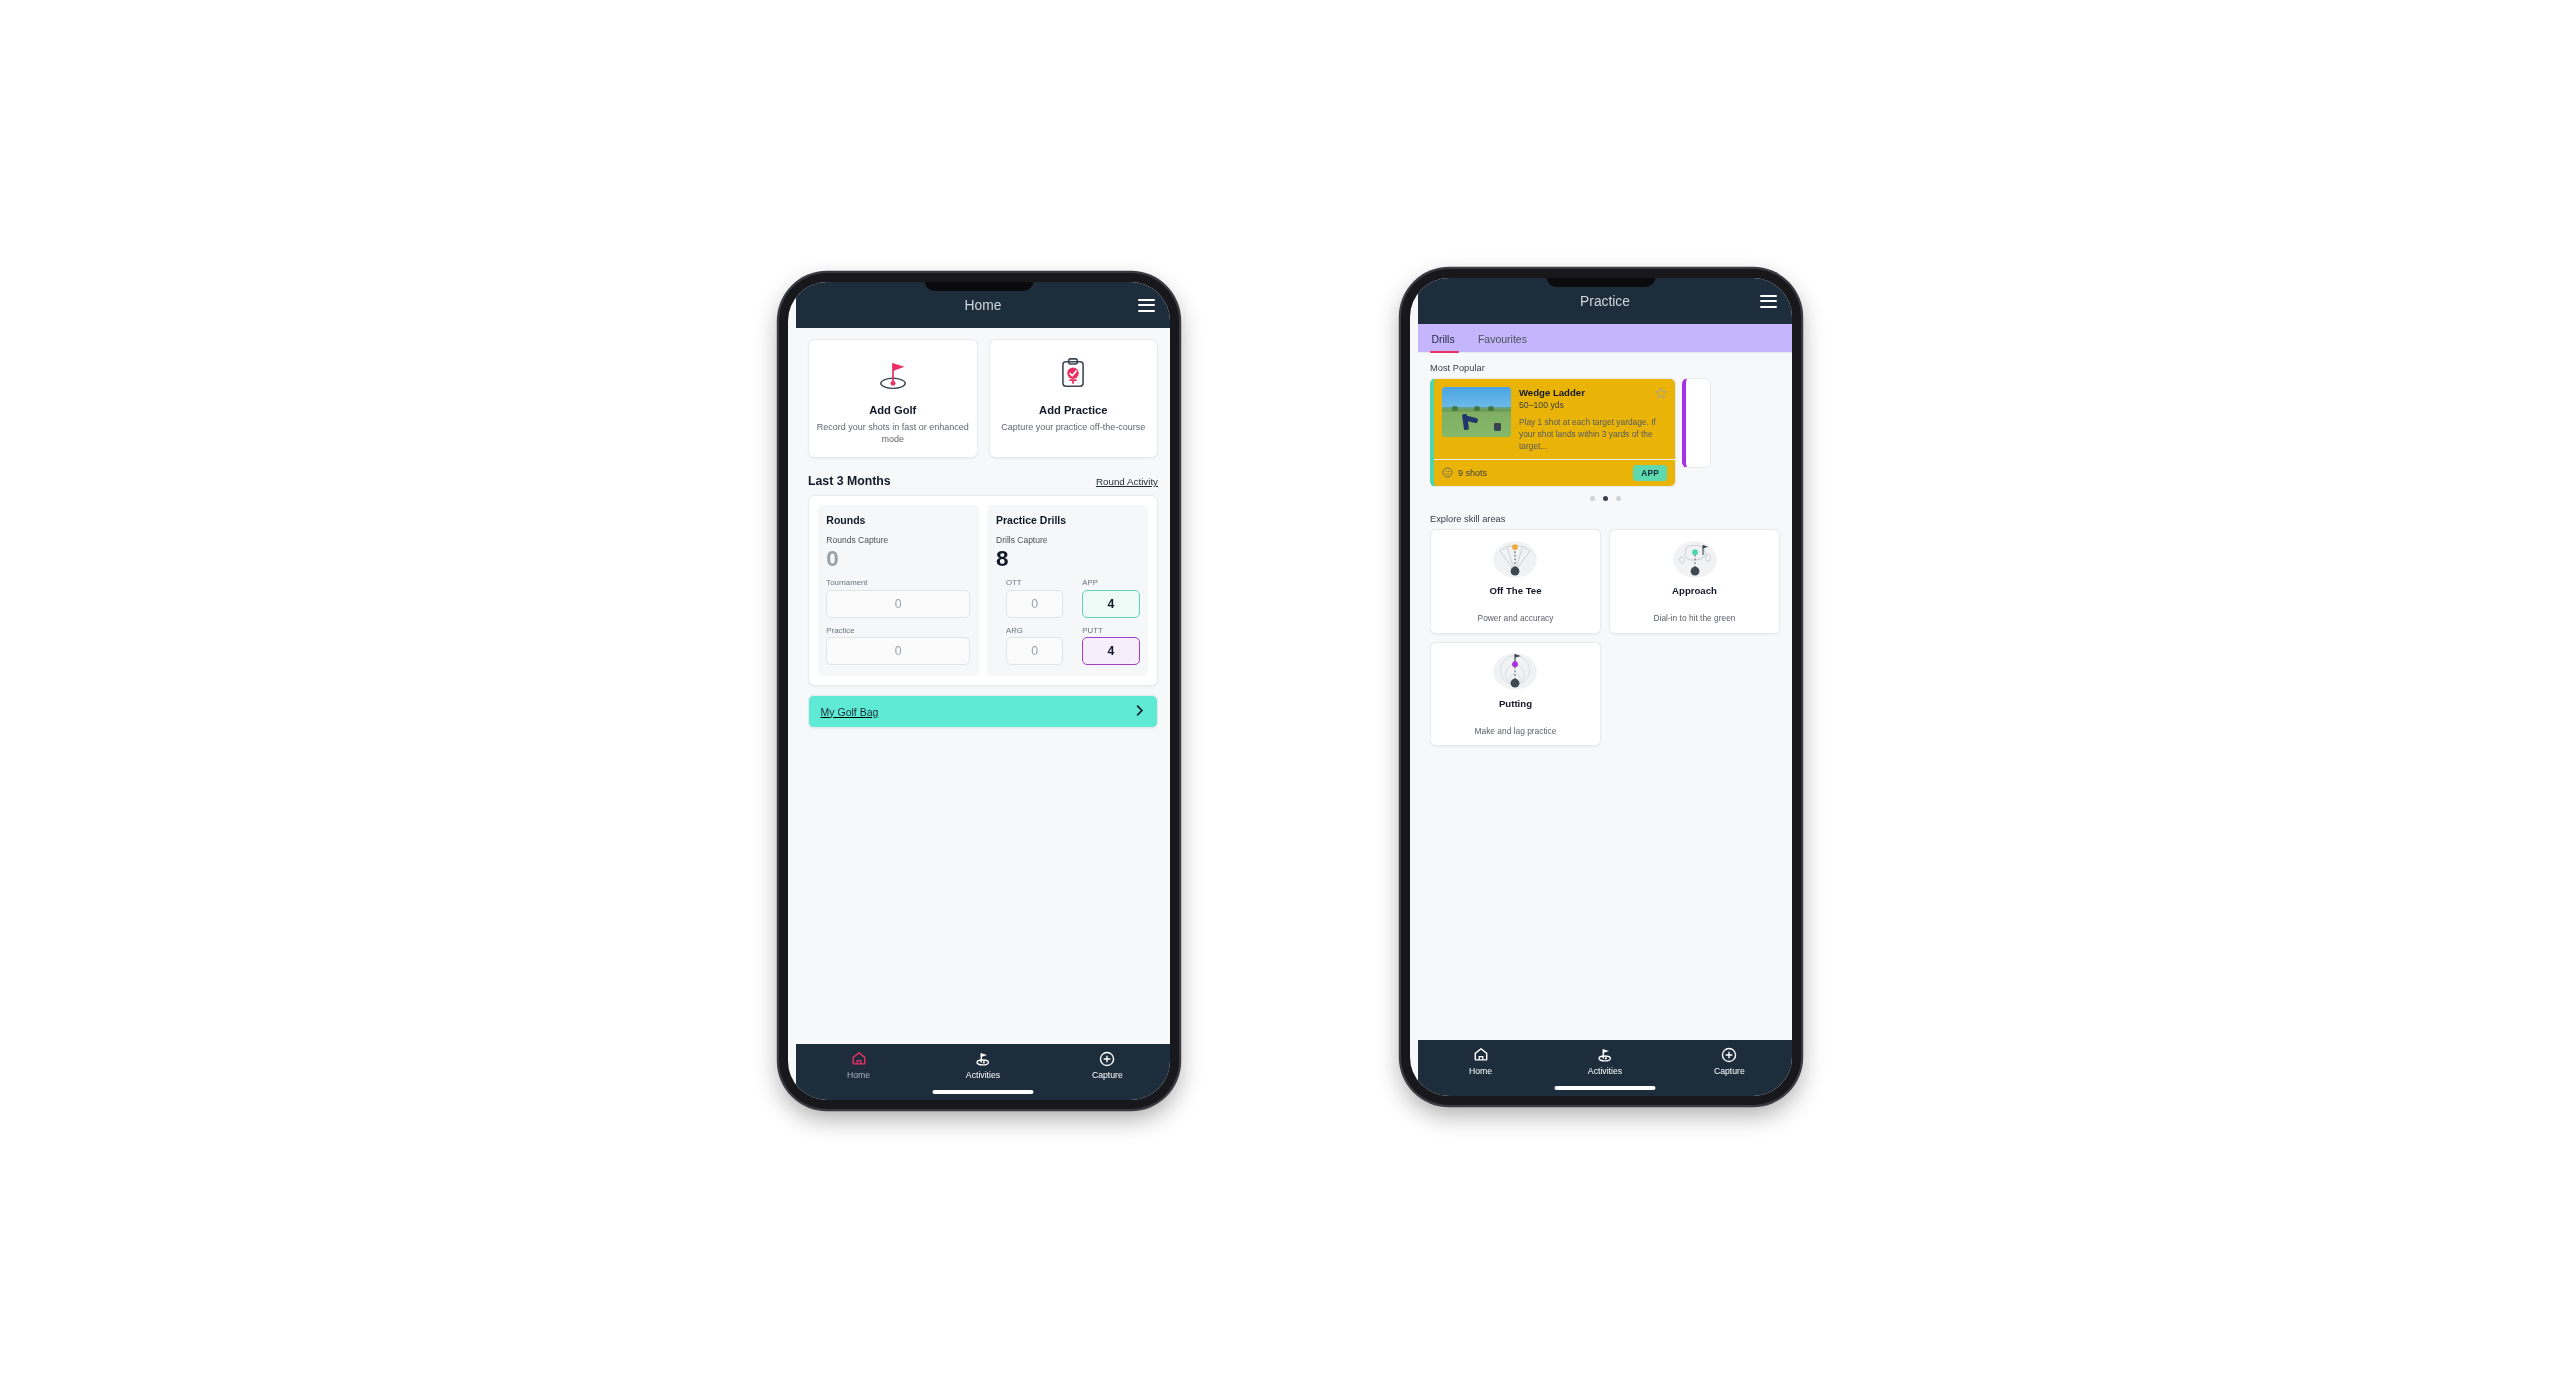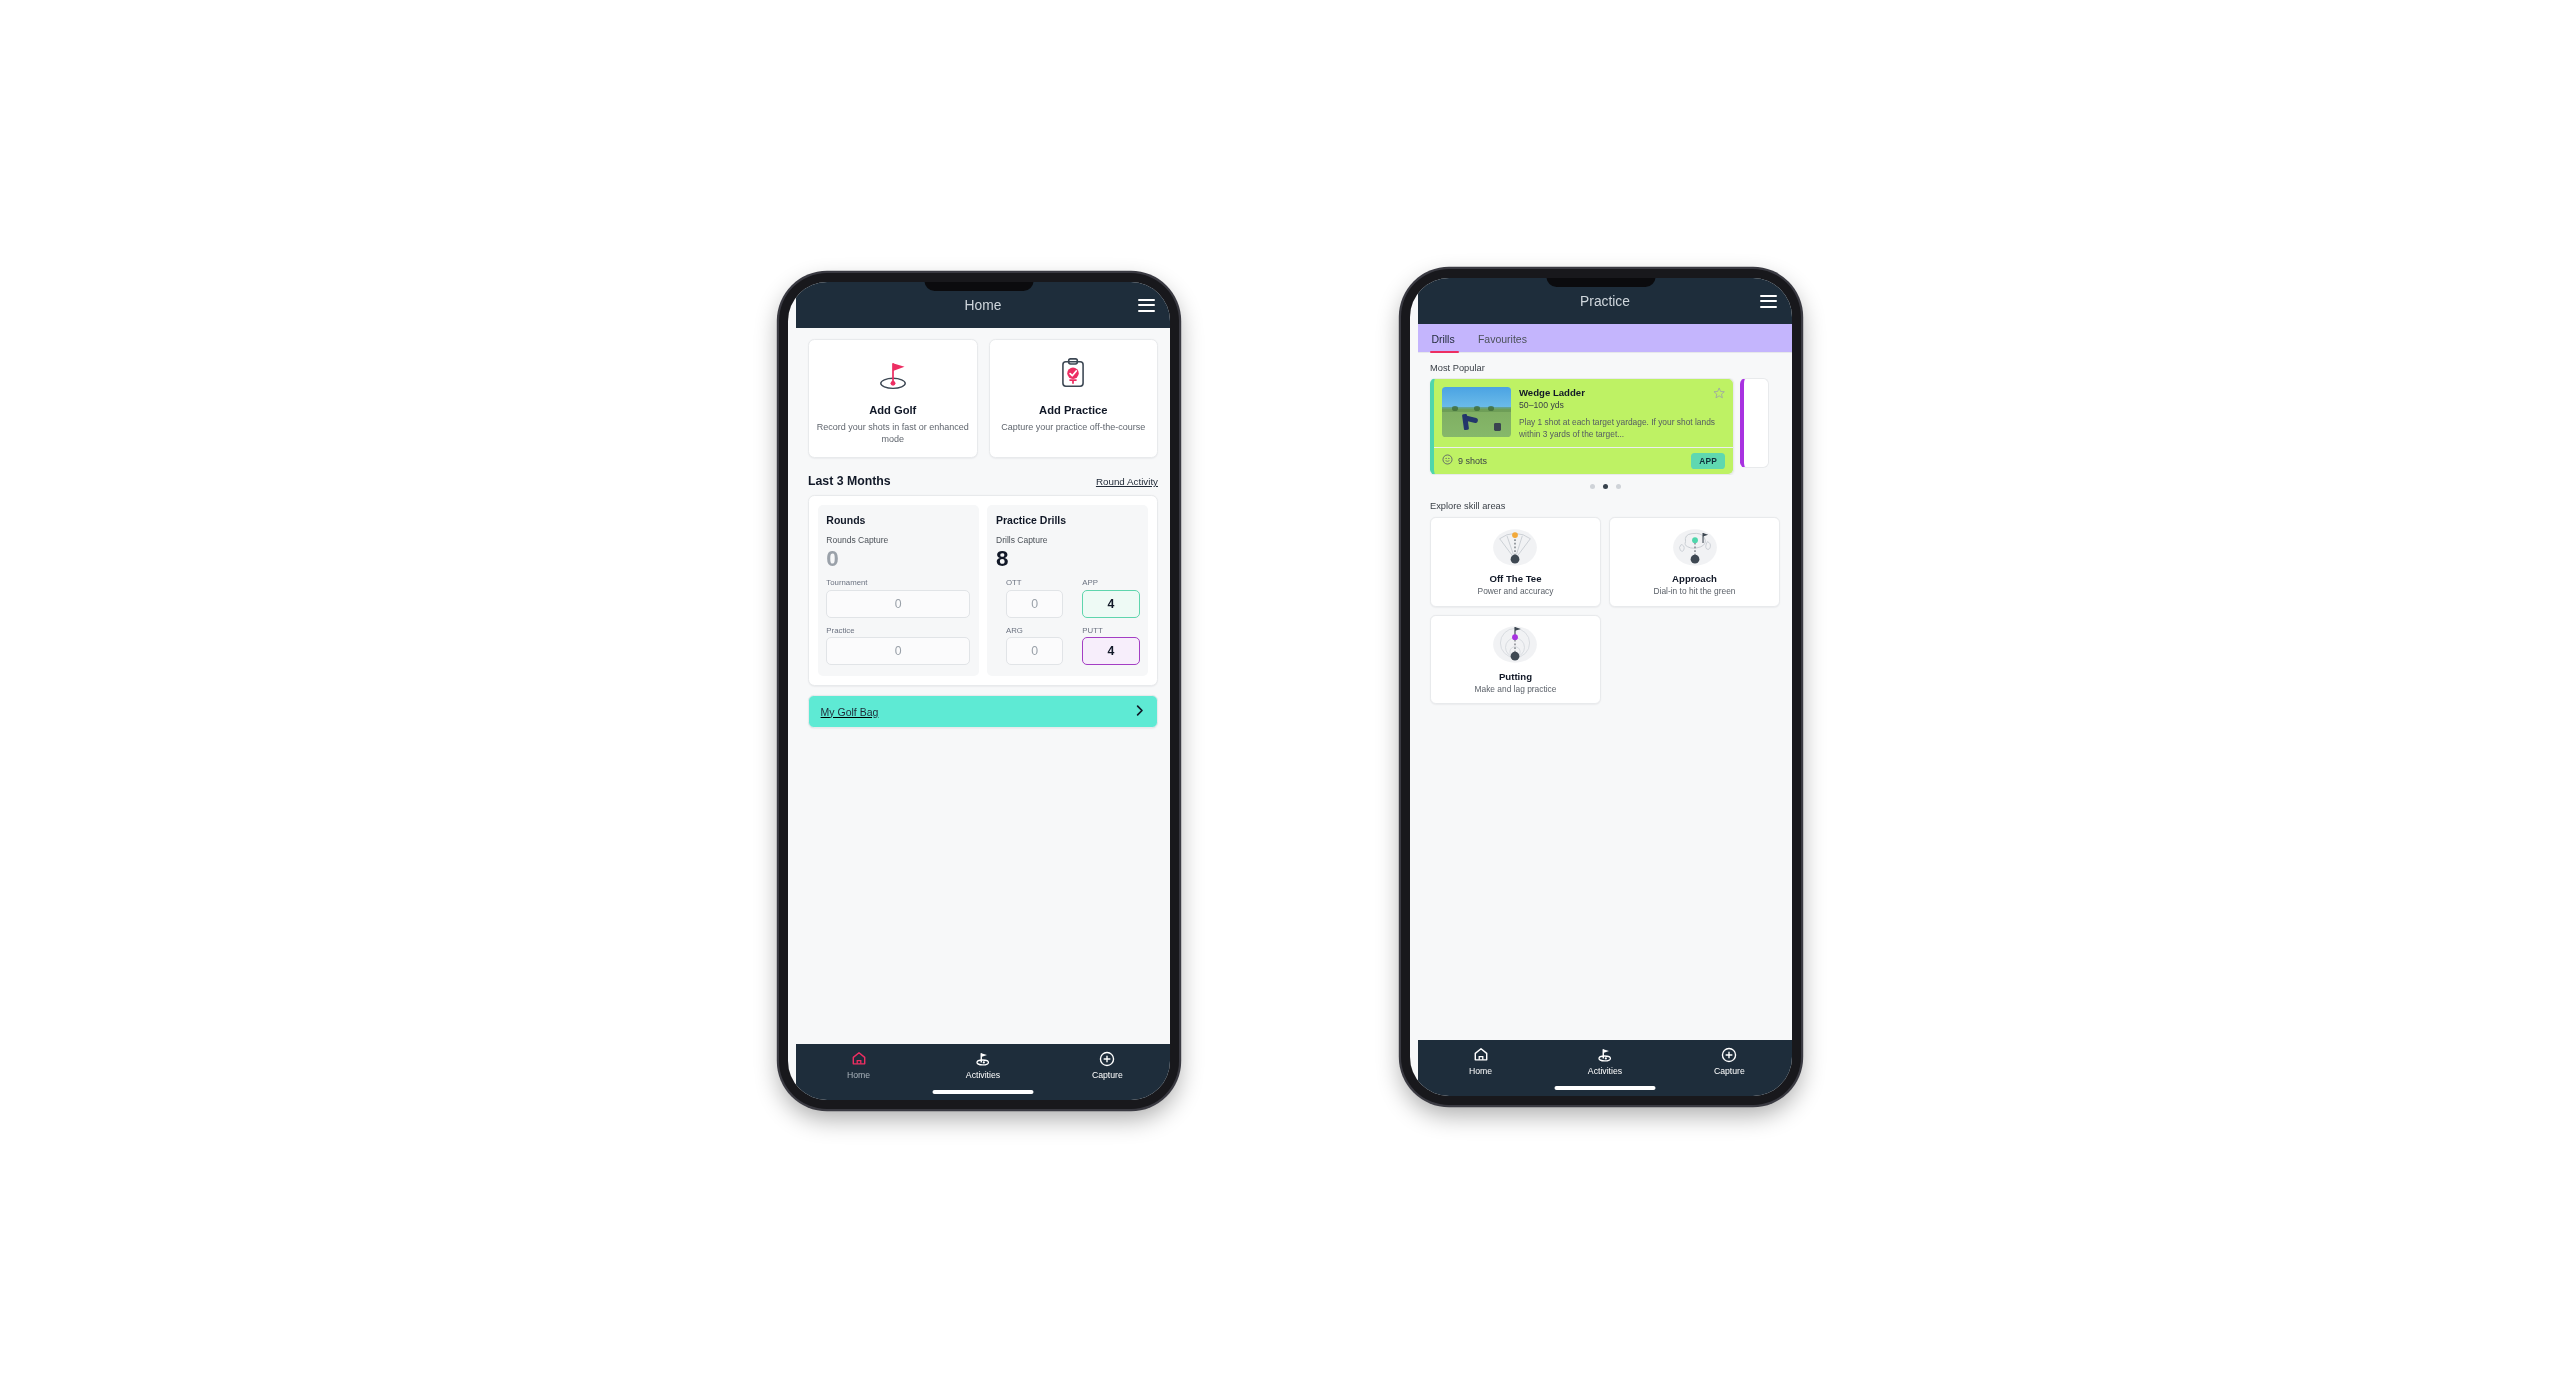--- a/index.html
+++ b/index.html
@@ -127,21 +127,21 @@
   .tab:first-child { padding-left: 1.4px; }
   .tab.active { color: #1f2937; }
   .tab.active::after {
     content: ""; position: absolute; left: 0; right: 7.2px; bottom: -0.7px;
     height: 2.2px; background: #ed2e62; border-radius: 1.4px;
   }
   .sect-lbl { font-size: 9.3px; color: #3b4148; padding: 9.4px 11.6px 5.8px; }
 
   .carousel { position: relative; padding-left: 11.6px; display: flex; gap: 6.5px; overflow: hidden; }
   .drill-card {
-    flex: 0 0 auto; width: 304px; background: #bef264;
+    flex: 0 0 auto; width: 246px; background: #eab308;
     border: 0.7px solid #e8eaec; border-radius: 5.8px; overflow: hidden;
     border-left: 4.3px solid #4fd6ac; box-shadow: 0 0.7px 2.2px rgba(16,24,40,.07);
   }
   .drill-peek {
     flex: 0 0 auto; width: 29px; background: #ffffff;
     border: 0.7px solid #e8eaec; border-radius: 5.8px;
     border-left: 4.3px solid #a832e0; height: 90px;
   }
   .drill-top { display: flex; gap: 8px; padding: 8px 8px 7.2px; }
   .thumb {
@@ -174,21 +174,21 @@
 
   .skill-grid { display: grid; grid-template-columns: 1fr 1fr; gap: 8px; padding: 0 11.6px 10px; }
   .skill-card {
     background: #ffffff; border: 0.7px solid #e8eaec; border-radius: 5.8px;
     padding: 8px 5.8px 9.4px; display: flex; flex-direction: column; align-items: center;
     box-shadow: 0 0.7px 1.4px rgba(16,24,40,.05);
   }
   .skill-ico { height: 42px; display: flex; align-items: center; justify-content: center; }
   .skill-title { font-size: 9.6px; font-weight: 700; color: #111827; margin-top: 5px; }
   .skill-sub { font-size: 8.4px; color: #5b6views; }
-  .skill-sub { font-size: 8.4px; color: #5b6169; margin-top: 2px; text-align: center; }
+  .skill-sub { font-size: 8.4px; color: #5b6169; margin-top: 17px; text-align: center; }
 </style>
 </head>
 <body>
 
 <div class="stage">
 
   <div class="phone p1">
     <div class="screen">
       <div class="notch"></div>
 

